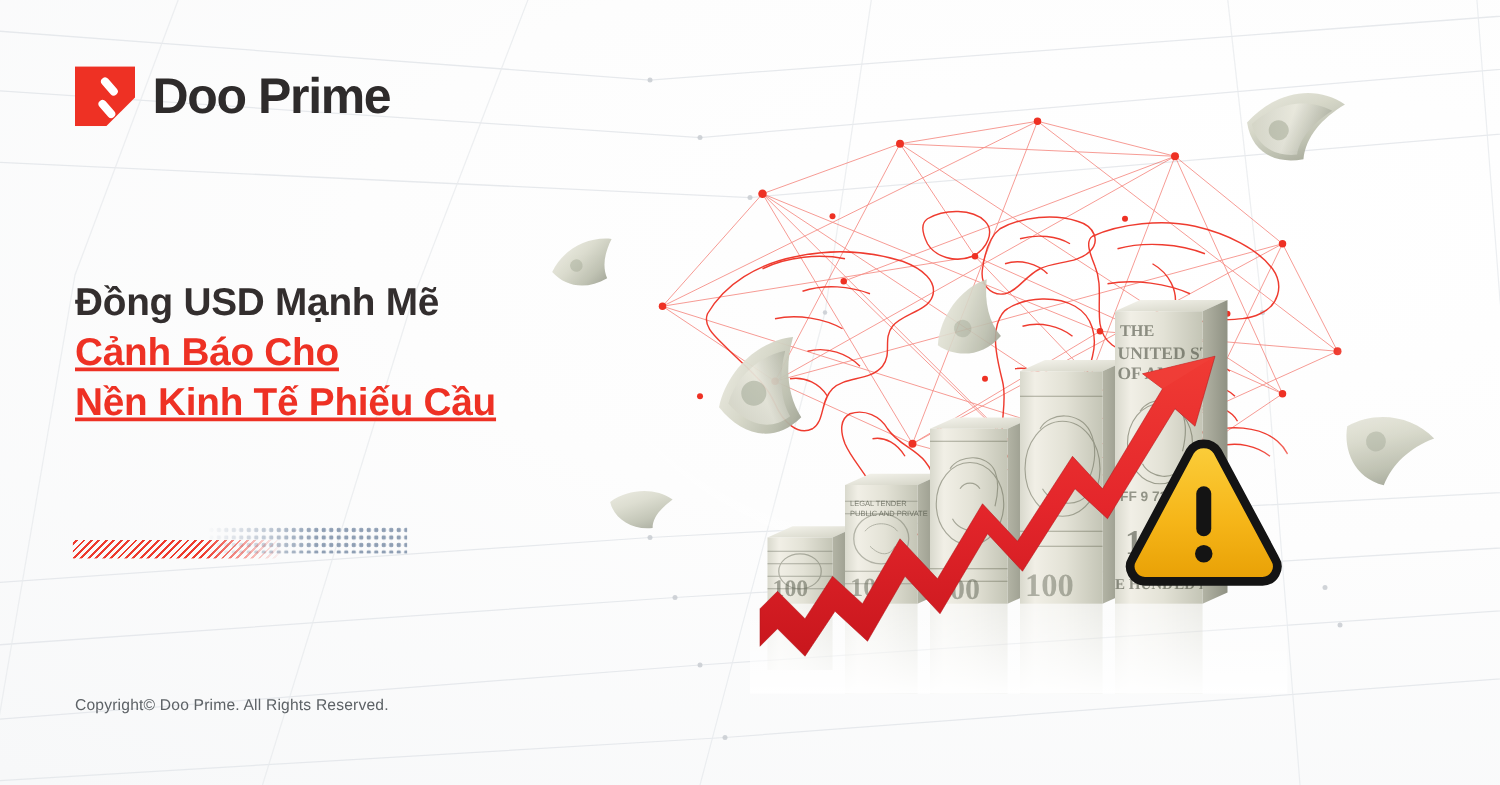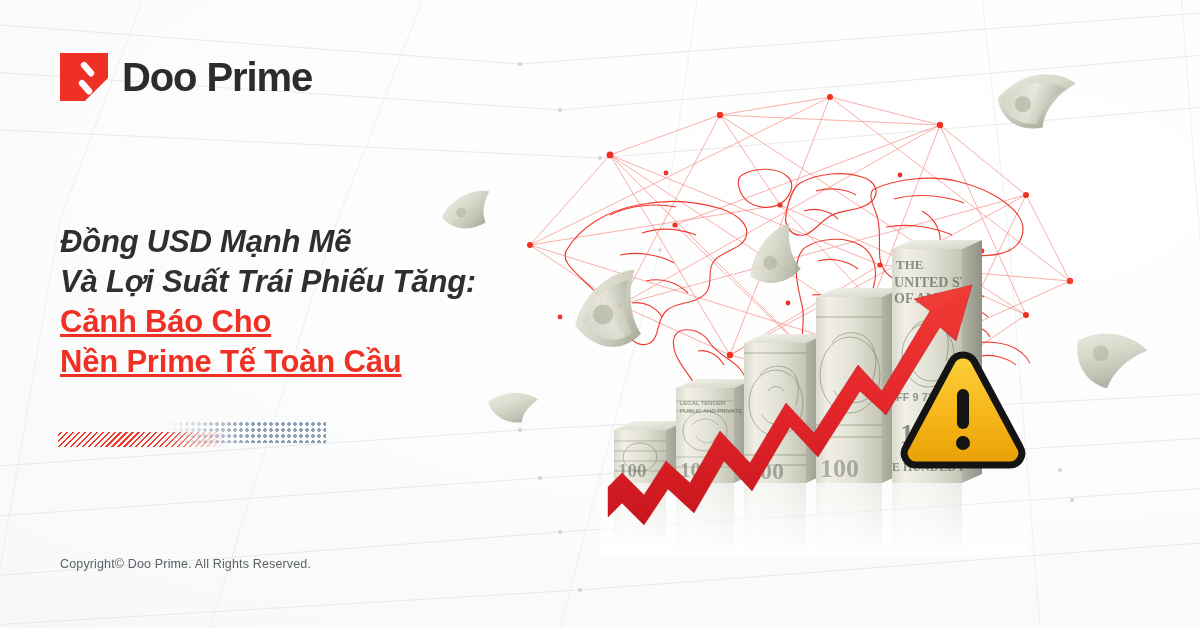--- a/index.html
+++ b/index.html
@@ -32,21 +32,21 @@
     font-size:40px;font-weight:bold;letter-spacing:-1.1px;color:#2E2B2B;
     line-height:1;position:relative;white-space:nowrap;
   }
 
   
   .headline{position:absolute;left:60px;top:222px;}
   .headline .ln{
     font-size:31px;font-weight:bold;line-height:40px;letter-spacing:-0.2px;
     white-space:nowrap;
   }
-  .headline .dark{color:#332E2E;font-style:italic;}
+  .headline .dark{color:#332E2E;}
   .headline .red{color:#EE3124;text-decoration:underline;}
 
   
   .deco{position:absolute;left:58px;top:420px;width:266px;height:30px;}
   .deco-hatch{
     position:absolute;left:0;top:12px;width:168px;height:15px;
     background:repeating-linear-gradient(
       -45deg,#EE3124 0 1.6px,transparent 1.6px 4.2px);
     -webkit-mask-image:linear-gradient(90deg,#000 0%,#000 62%,rgba(0,0,0,.35) 86%,transparent 100%);
             mask-image:linear-gradient(90deg,#000 0%,#000 62%,rgba(0,0,0,.35) 86%,transparent 100%);
@@ -434,23 +434,22 @@
         <rect x="24" y="8" width="6.5" height="17" rx="3.2" fill="#ffffff" transform="rotate(-41 27 16)"></rect>
         <rect x="22" y="26" width="6.5" height="17" rx="3.2" fill="#ffffff" transform="rotate(-41 25 34)"></rect>
       </svg>
     </span>
     <span class="logo-word">Doo Prime</span>
     <span class="dot" style="position:absolute;left:196px;top:56px;"></span>
   </div>
 
   <div class="headline">
     <div class="ln dark">Đồng USD Mạnh Mẽ</div>
-    <div class="ln dark">Và Lợi Suất Trái Phiếu Tăng:</div>
     <div class="ln red">Cảnh Báo Cho</div>
-    <div class="ln red">Nền Prime Tế Toàn Cầu</div>
+    <div class="ln red">Nền Kinh Tế Phiếu Cầu</div>
   </div>
 
   <div class="deco">
     <div class="deco-dots"></div>
     <div class="deco-hatch"></div>
   </div>
 
   <div class="copyright">Copyright© Doo Prime. All Rights Reserved.</div>
 
 </div>

